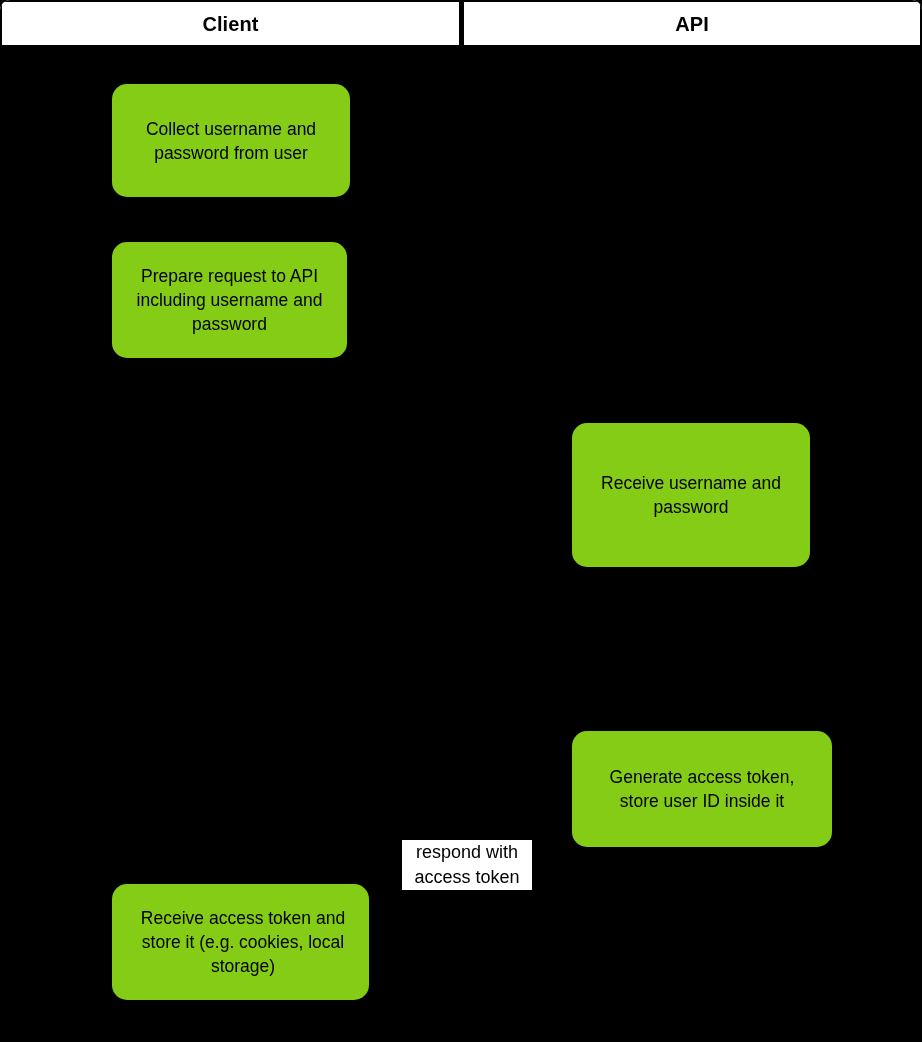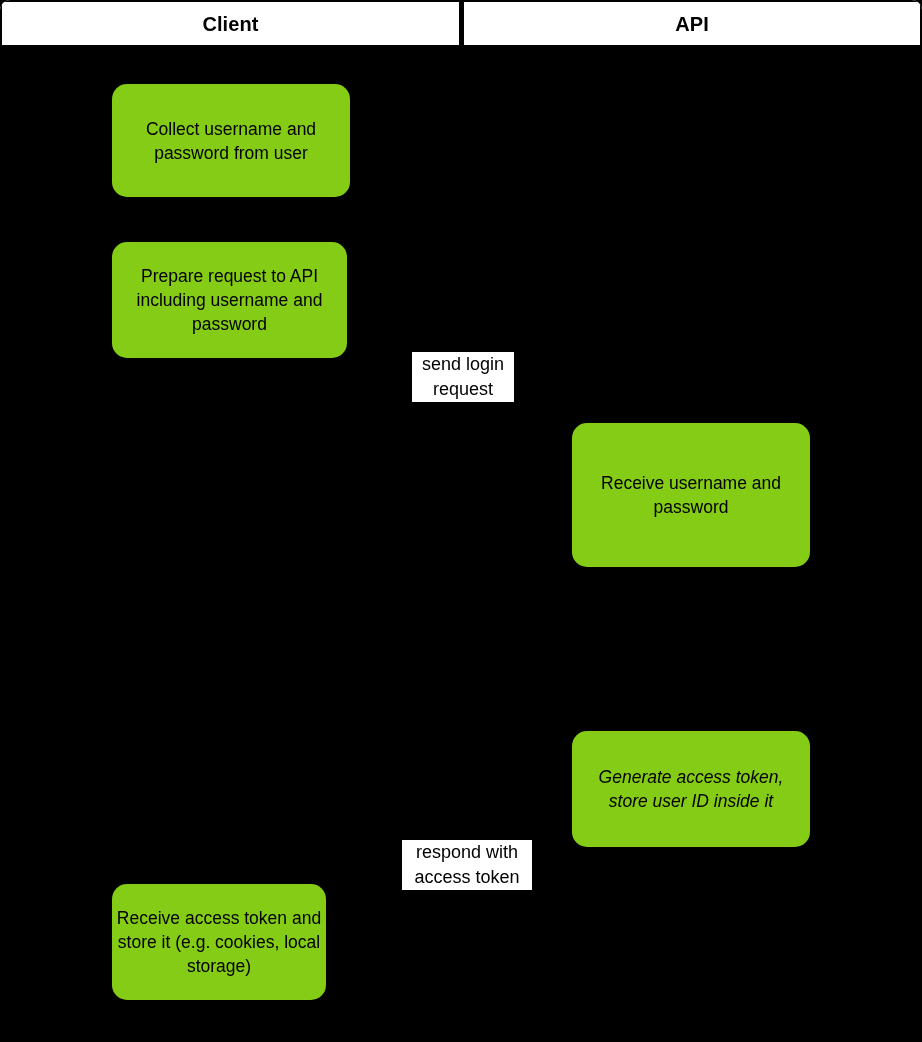--- a/index.html
+++ b/index.html
@@ -107,40 +107,36 @@
     <span class="node-label">Collect username and
 password from user</span>
   </div>
 
   <div class="node" id="node-1" style="left:112px; top:242px; width:235px; height:116px;">
     <span class="node-label">Prepare request to API
 including username and
 password</span>
   </div>
 
-  <div class="edge-label" id="edge-0" style="left:412px; top:352px; width:102px; height:50px;">
-    <span class="edge-label-text">send login
-request</span>
-  </div>
 
   <div class="node" id="node-2" style="left:572px; top:423px; width:238px; height:144px;">
     <span class="node-label">Receive username and
 password</span>
   </div>
 
 
-  <div class="node" id="node-4" style="left:572px; top:731px; width:238px; height:116px;font-style:italic;">
+  <div class="node" id="node-4" style="left:572px; top:731px; width:260px; height:116px;">
     <span class="node-label">Generate access token,
 store user ID inside it</span>
   </div>
 
   <div class="edge-label" id="edge-1" style="left:402px; top:840px; width:130px; height:50px;">
     <span class="edge-label-text">respond with
 access token</span>
   </div>
 
-  <div class="node" id="node-5" style="left:112px; top:884px; width:214px; height:116px;justify-content:flex-end;">
+  <div class="node" id="node-5" style="left:112px; top:884px; width:257px; height:116px;justify-content:flex-end;">
     <span class="node-label overflow">Receive access token and
 store it (e.g. cookies, local
 storage)</span>
   </div>
 
 </div>
 
 </body></html>

